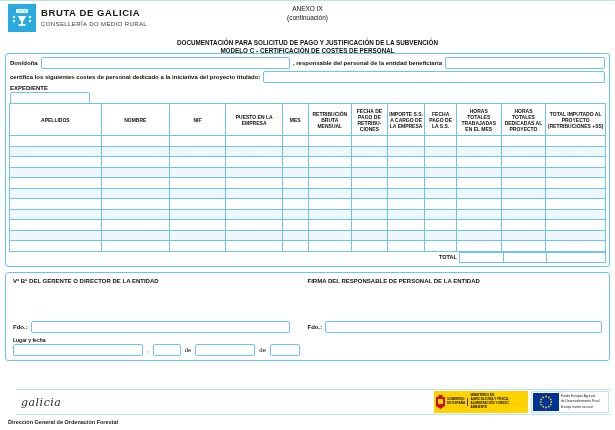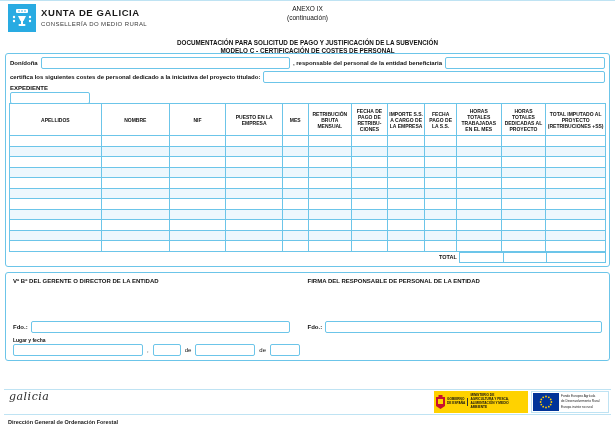--- a/index.html
+++ b/index.html
@@ -59,21 +59,21 @@
   .fdo-row-left label,.fdo-row-right label{font-size:6px;font-weight:700;white-space:nowrap;}
   .lugar-label{position:absolute;left:7px;top:64px;font-size:5px;font-weight:700;}
   .date-row{position:absolute;left:7px;top:71px;display:flex;align-items:center;gap:4px;font-size:6px;}
   .date-row .sep{font-size:6px;}
   .w-long{width:130px;}
   .w-day{width:28px;}
   .w-month{width:60px;}
   .w-year{width:30px;}
 
   
-  .footer-strip{position:absolute;left:4px;right:4px;top:389px;height:26px;border-top:1px solid var(--light-line);border-bottom:1px solid var(--light-line);display:flex;justify-content:space-between;}
+  .footer-strip{position:absolute;left:16px;right:4px;top:389px;height:26px;border-top:1px solid var(--light-line);border-bottom:1px solid var(--light-line);display:flex;align-items:center;justify-content:space-between;}
   .galicia-script{margin-left:5px;font-family:"DejaVu Serif",serif;font-style:italic;font-size:11px;color:#2b2b2b;letter-spacing:.5px;}
   .logo-group{display:flex;align-items:center;gap:3px;margin-right:2px;}
   .spain-block{background:var(--spain-yellow);height:22px;width:94px;display:flex;align-items:center;gap:2px;padding:1px 2px;}
   .spain-text{display:flex;align-items:center;gap:2px;}
   .spain-gob{font-size:3.2px;font-weight:700;line-height:1.2;border-right:1px solid #333;padding-right:2px;}
   .spain-min{font-size:3.2px;font-weight:700;line-height:1.2;width:46px;}
   .eu-block{height:22px;width:78px;display:flex;align-items:center;gap:2px;border:1px solid var(--light-line);background:#fff;padding:1px;}
   .eu-text{font-size:3.2px;line-height:1.5;color:#222;}
   .eu-text .l3{margin-top:2px;}
   .direccion{position:absolute;left:8px;top:419px;font-size:5.5px;font-weight:700;color:#1a1a1a;}
@@ -94,21 +94,21 @@
       <circle cx="6" cy="13" r="1.2"></circle>
         <circle cx="22" cy="13" r="1.2"></circle>
       <circle cx="6" cy="17" r="1.2"></circle>
         <circle cx="22" cy="17" r="1.2"></circle>
       <path d="M10 12 h8 l-2.5 5 h-3 z"></path>
       <rect x="13" y="16" width="2" height="4"></rect>
       <rect x="10.5" y="20" width="7" height="2" rx="1"></rect>
     </g>
   </svg>
   <div class="brand">
-    <div class="brand-name">XUNTA DE GALICIA</div>
+    <div class="brand-name">BRUTA DE GALICIA</div>
     <div class="brand-dept">CONSELLERÍA DO MEDIO RURAL</div>
   </div>
   <div class="anexo">
     <div>ANEXO IX</div>
     <div>(continuación)</div>
   </div>
 
   <div class="doc-title">
     <div>DOCUMENTACIÓN PARA SOLICITUD DE PAGO Y JUSTIFICACIÓN DE LA SUBVENCIÓN</div>
     <div>MODELO C - CERTIFICACIÓN DE COSTES DE PERSONAL</div>

